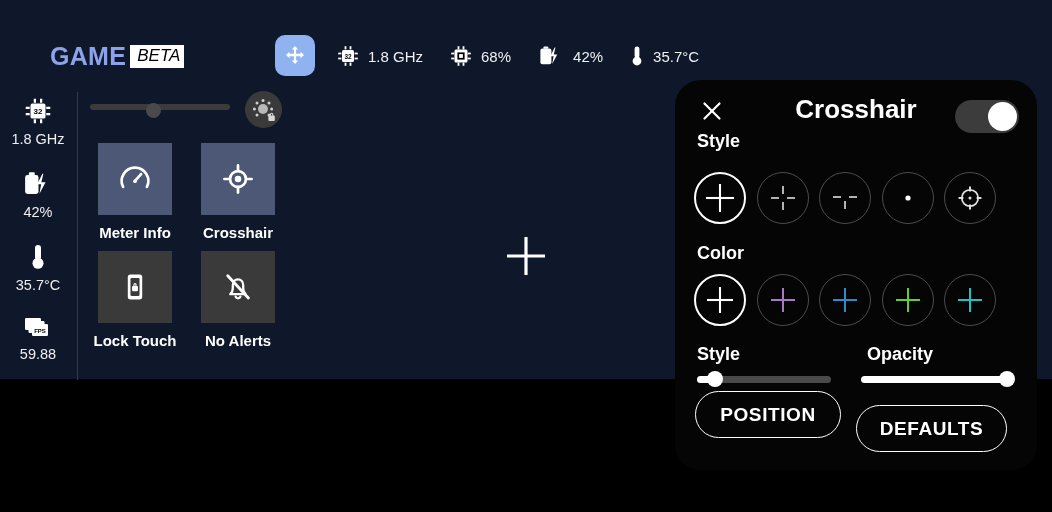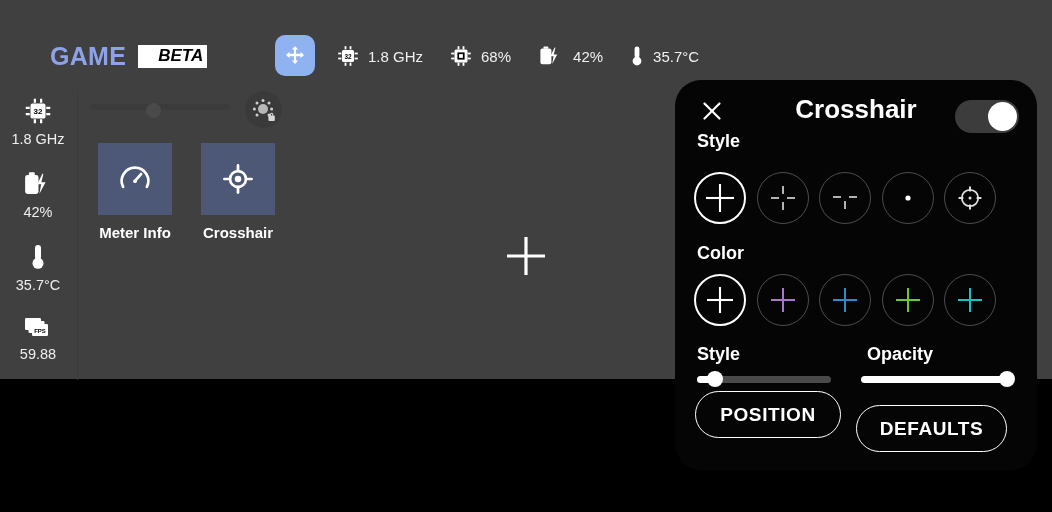--- a/index.html
+++ b/index.html
@@ -1,25 +1,25 @@
 <!DOCTYPE html>
 <html><head>
 <meta charset="utf-8">
 <style>
   html,body{margin:0;padding:0;background:#000;}
   body{width:1052px;height:512px;overflow:hidden;font-family:"Liberation Sans",sans-serif;color:#fff;}
-  #root{position:relative;width:1052px;height:379px;background:#404040;}
+  #root{position:relative;width:1052px;height:379px;background:#0f172a;}
 
   
   .brand{position:absolute;left:50px;top:42px;font-size:25px;font-weight:bold;letter-spacing:.3px;
          display:flex;align-items:center;}
   .brand .game{color:#8da2e8;}
   .brand .panel{color:#fff;}
-  .brand .beta{background:#fff;color:#000;font-style:italic;font-weight:bold;font-size:17px;
-         padding:1px 4px 2px 20px;margin-left:12px;letter-spacing:0px;}
+  .brand .beta{background:#fff;color:#000;font-style:italic;font-weight:normal;font-size:17px;
+         padding:1px 4px 2px 7px;margin-left:4px;letter-spacing:0px;}
 
   .move-btn{position:absolute;left:275px;top:35px;width:40px;height:41px;border-radius:10px;
          background:#8fb2f0;display:flex;align-items:center;justify-content:center;}
 
   .statusbar{position:absolute;left:336px;top:42px;display:flex;align-items:center;height:28px;}
   .statusbar .sg{display:flex;align-items:center;margin-right:26px;}
   .statusbar .sg .lbl{font-size:15px;color:#f0f0f0;margin-left:8px;white-space:nowrap;}
 
   
   .rail{position:absolute;left:0;top:96px;width:76px;display:flex;flex-direction:column;align-items:center;}
@@ -235,20 +235,43 @@
               <line x1="12" y1="2.4" x2="12" y2="5.4"></line>
                 <line x1="12" y1="18.6" x2="12" y2="21.6"></line>
               <line x1="2.4" y1="12" x2="5.4" y2="12"></line>
                 <line x1="18.6" y1="12" x2="21.6" y2="12"></line>
             </g>
           </svg>
         </div>
         <div class="tlabel">Crosshair</div>
       </div>
     </div>
+    <div class="trow tr2">
+      <div class="tile">
+        <div class="tbox off">
+          <svg width="32" height="32" viewBox="0 0 24 24">
+            <rect x="6.6" y="2.6" width="10.8" height="18.8" rx="2" fill="#fff"></rect>
+            <rect x="8.6" y="5.2" width="6.8" height="13.6" rx="1" fill="#3a3a3a"></rect>
+            <rect x="9.8" y="11.2" width="4.4" height="4" rx="0.7" fill="#fff"></rect>
+            <path d="M10.8 11.3v-1.1a1.2 1.2 0 012.4 0v1.1h-.9v-1.1a.4.4 0 00-.7 0v1.1z" fill="#fff"></path>
+          </svg>
+        </div>
+        <div class="tlabel">Lock Touch</div>
+      </div>
+      <div class="tile">
+        <div class="tbox off">
+          <svg width="32" height="32" viewBox="0 0 24 24">
+            <path d="M6.2 17.4h11.6c-1.5-1.2-1.9-2.6-1.9-4.6v-2.2c0-2.5-1.6-4.4-3.9-4.4S8.1 8.1 8.1 10.6v2.2c0 2-.4 3.4-1.9 4.6z" fill="none" stroke="#fff" stroke-width="1.7" stroke-linejoin="round"></path>
+            <path d="M10.2 19.2a1.9 1.9 0 003.6 0" fill="none" stroke="#fff" stroke-width="1.7" stroke-linecap="round"></path>
+            <line x1="4.3" y1="3.6" x2="19.8" y2="20.2" stroke="#fff" stroke-width="2.1" stroke-linecap="round"></line>
+          </svg>
+        </div>
+        <div class="tlabel">No Alerts</div>
+      </div>
+    </div>
   </div>
 
   <div class="center-ch">
     <svg width="46" height="46" viewBox="0 0 46 46">
       <g stroke="#ffffff" stroke-width="3.2">
         <line x1="23" y1="4" x2="23" y2="42"></line>
         <line x1="4" y1="23" x2="42" y2="23"></line>
       </g>
     </svg>
   </div>

